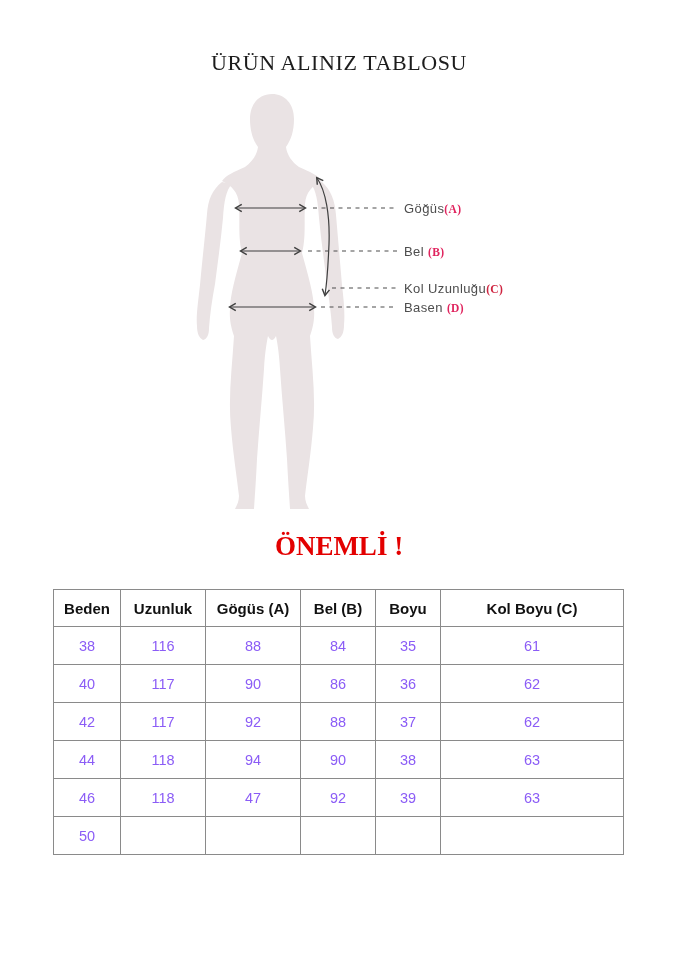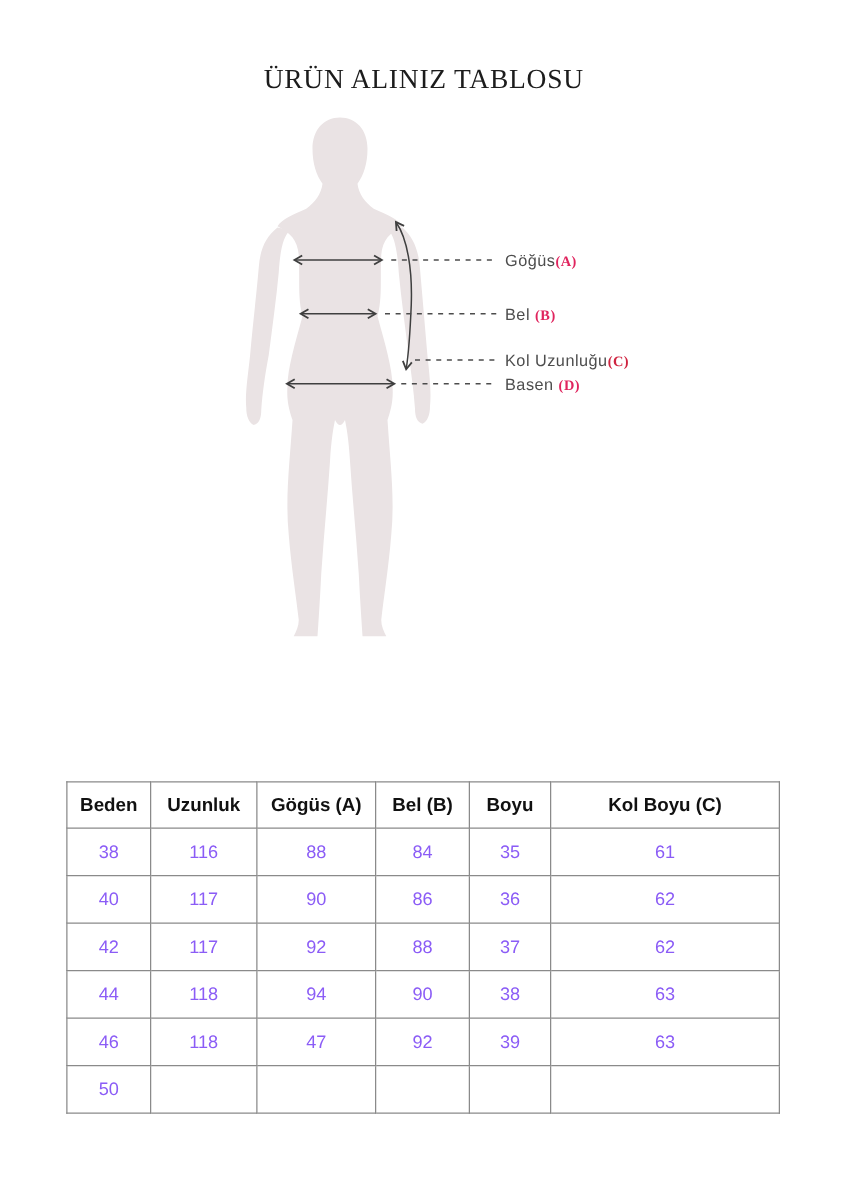--- a/index.html
+++ b/index.html
@@ -13,21 +13,21 @@
 
   .mlabel{position:absolute;left:404px;font-size:13px;color:#4d4d4d;letter-spacing:.4px;white-space:pre;}
   .mlabel .letter{font-family:"Liberation Serif",serif;font-weight:bold;font-size:11.5px;}
   #label-gogus{top:201px;} #label-bel{top:244px;} #label-kol{top:281px;} #label-basen{top:300px;}
 
   .notice-heading{position:absolute;top:531px;left:0;width:100%;text-align:center;
     font-family:"Liberation Serif",serif;font-weight:bold;font-size:27px;color:#e30000;}
   .notice-warning{position:absolute;top:569px;left:0;width:100%;text-align:center;
     font-family:"Liberation Serif",serif;font-weight:bold;font-size:17.5px;color:#e30000;letter-spacing:.2px;}
 
-  table.sizes{position:absolute;top:625px;left:53px;width:570px;border-collapse:collapse;
+  table.sizes{position:absolute;top:589px;left:53px;width:570px;border-collapse:collapse;
     table-layout:fixed;}
   table.sizes th,table.sizes td{border:1px solid #8a8a8a;text-align:center;vertical-align:middle;
     padding:0;color:#8b5cf6;}
   table.sizes th{height:36px;font-size:15px;font-weight:bold;color:#111;}
   table.sizes td{height:37px;font-size:14.5px;}
 </style>
 </head>
 <body>
 
 <div id="page">
@@ -78,20 +78,21 @@
       <line x1="152" y1="200" x2="217" y2="200"></line>
       <line x1="141" y1="219" x2="217" y2="219"></line>
     </g>
   </svg>
 
   <div class="mlabel" id="label-gogus"><span>Göğüs</span><span class="letter" style="color: rgb(224, 36, 94);">(A)</span></div>
   <div class="mlabel" id="label-bel"><span>Bel </span><span class="letter" style="color: rgb(224, 36, 94);">(B)</span></div>
   <div class="mlabel" id="label-kol"><span>Kol Uzunluğu</span><span class="letter" style="color: rgb(207, 36, 64);">(C)</span></div>
   <div class="mlabel" id="label-basen"><span>Basen </span><span class="letter" style="color: rgb(224, 36, 94);">(D)</span></div>
 
+  <div class="notice-heading" style="color: rgb(227, 0, 0);">ÖNEMLİ !</div>
 
   <table class="sizes">
     <colgroup>
         <col style="width: 67px;">
         <col style="width: 85px;">
         <col style="width: 95px;">
         <col style="width: 75px;">
         <col style="width: 65px;">
         <col style="width: 183px;">
       </colgroup>

